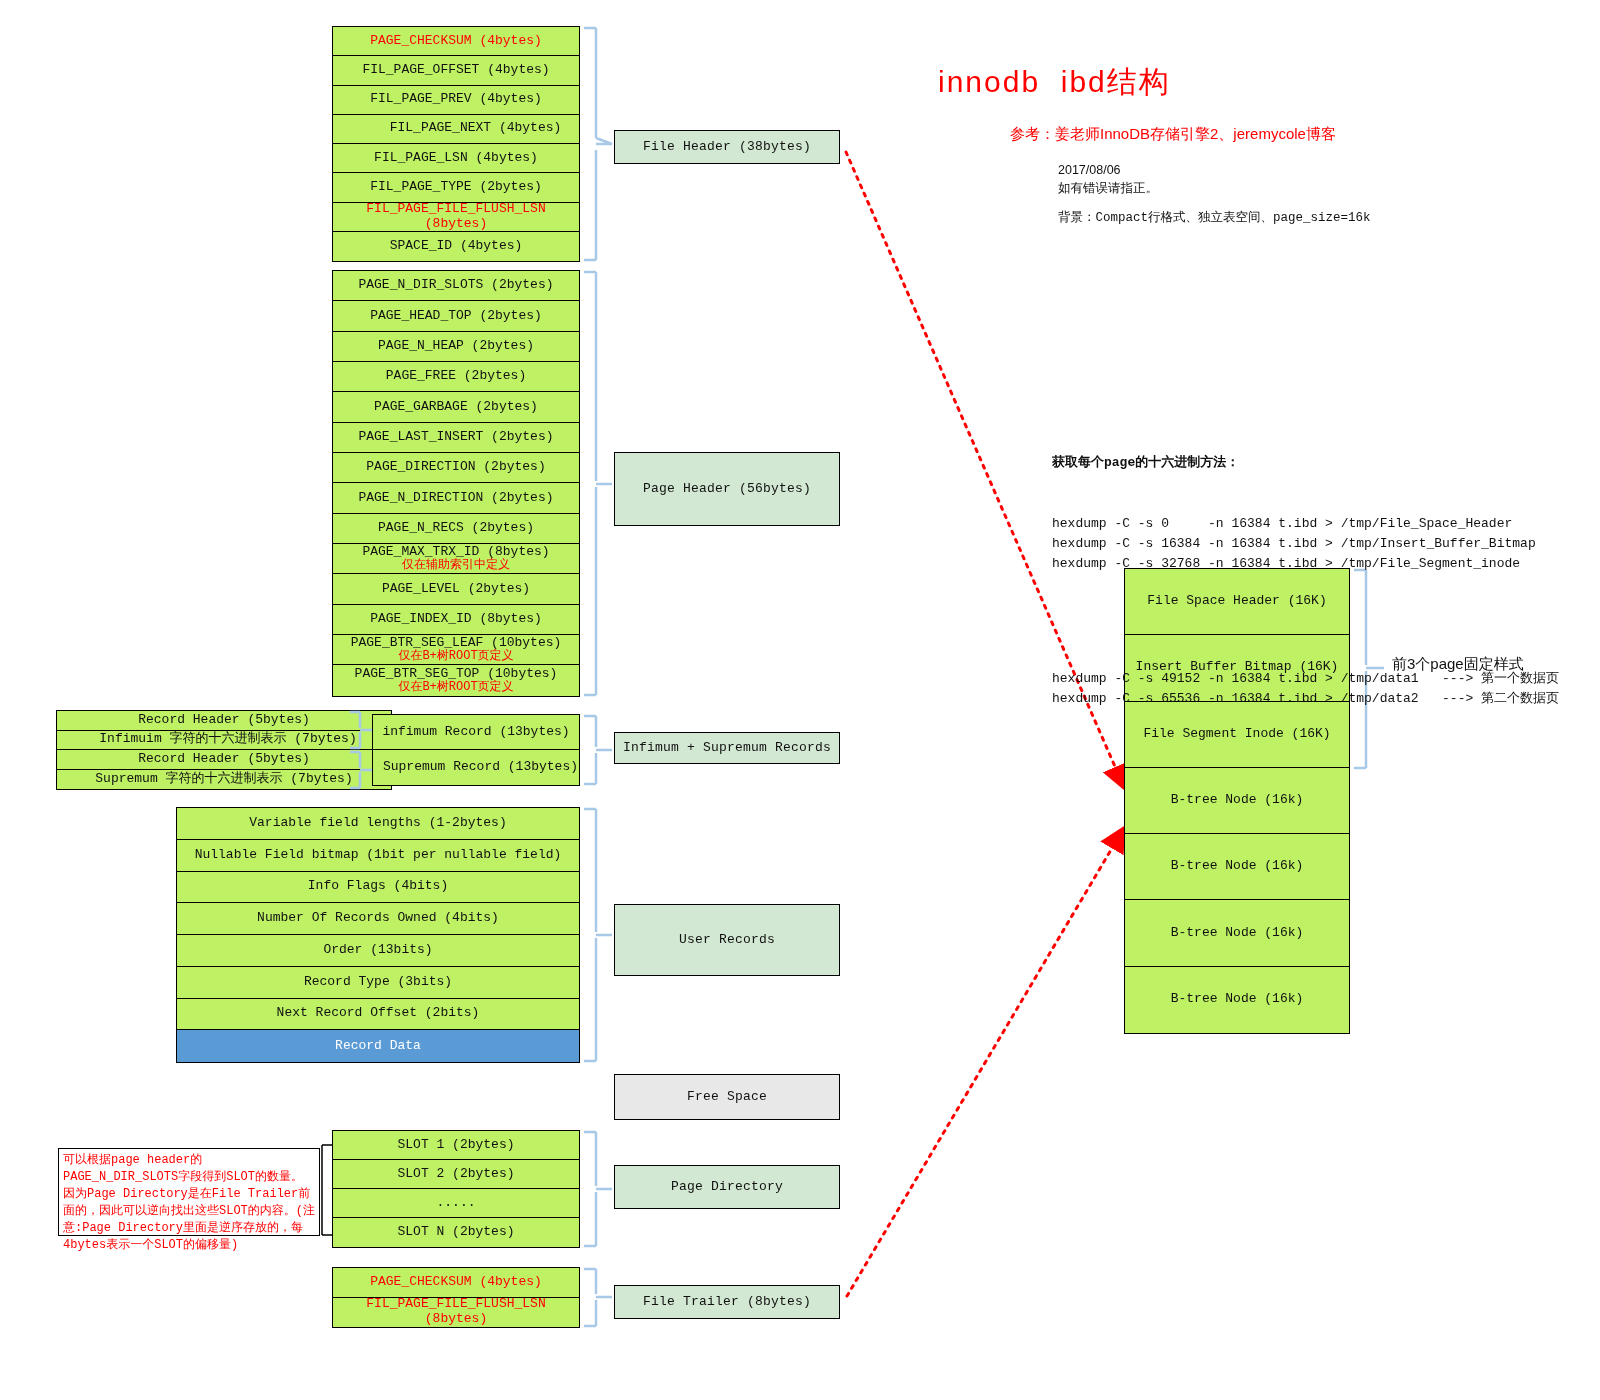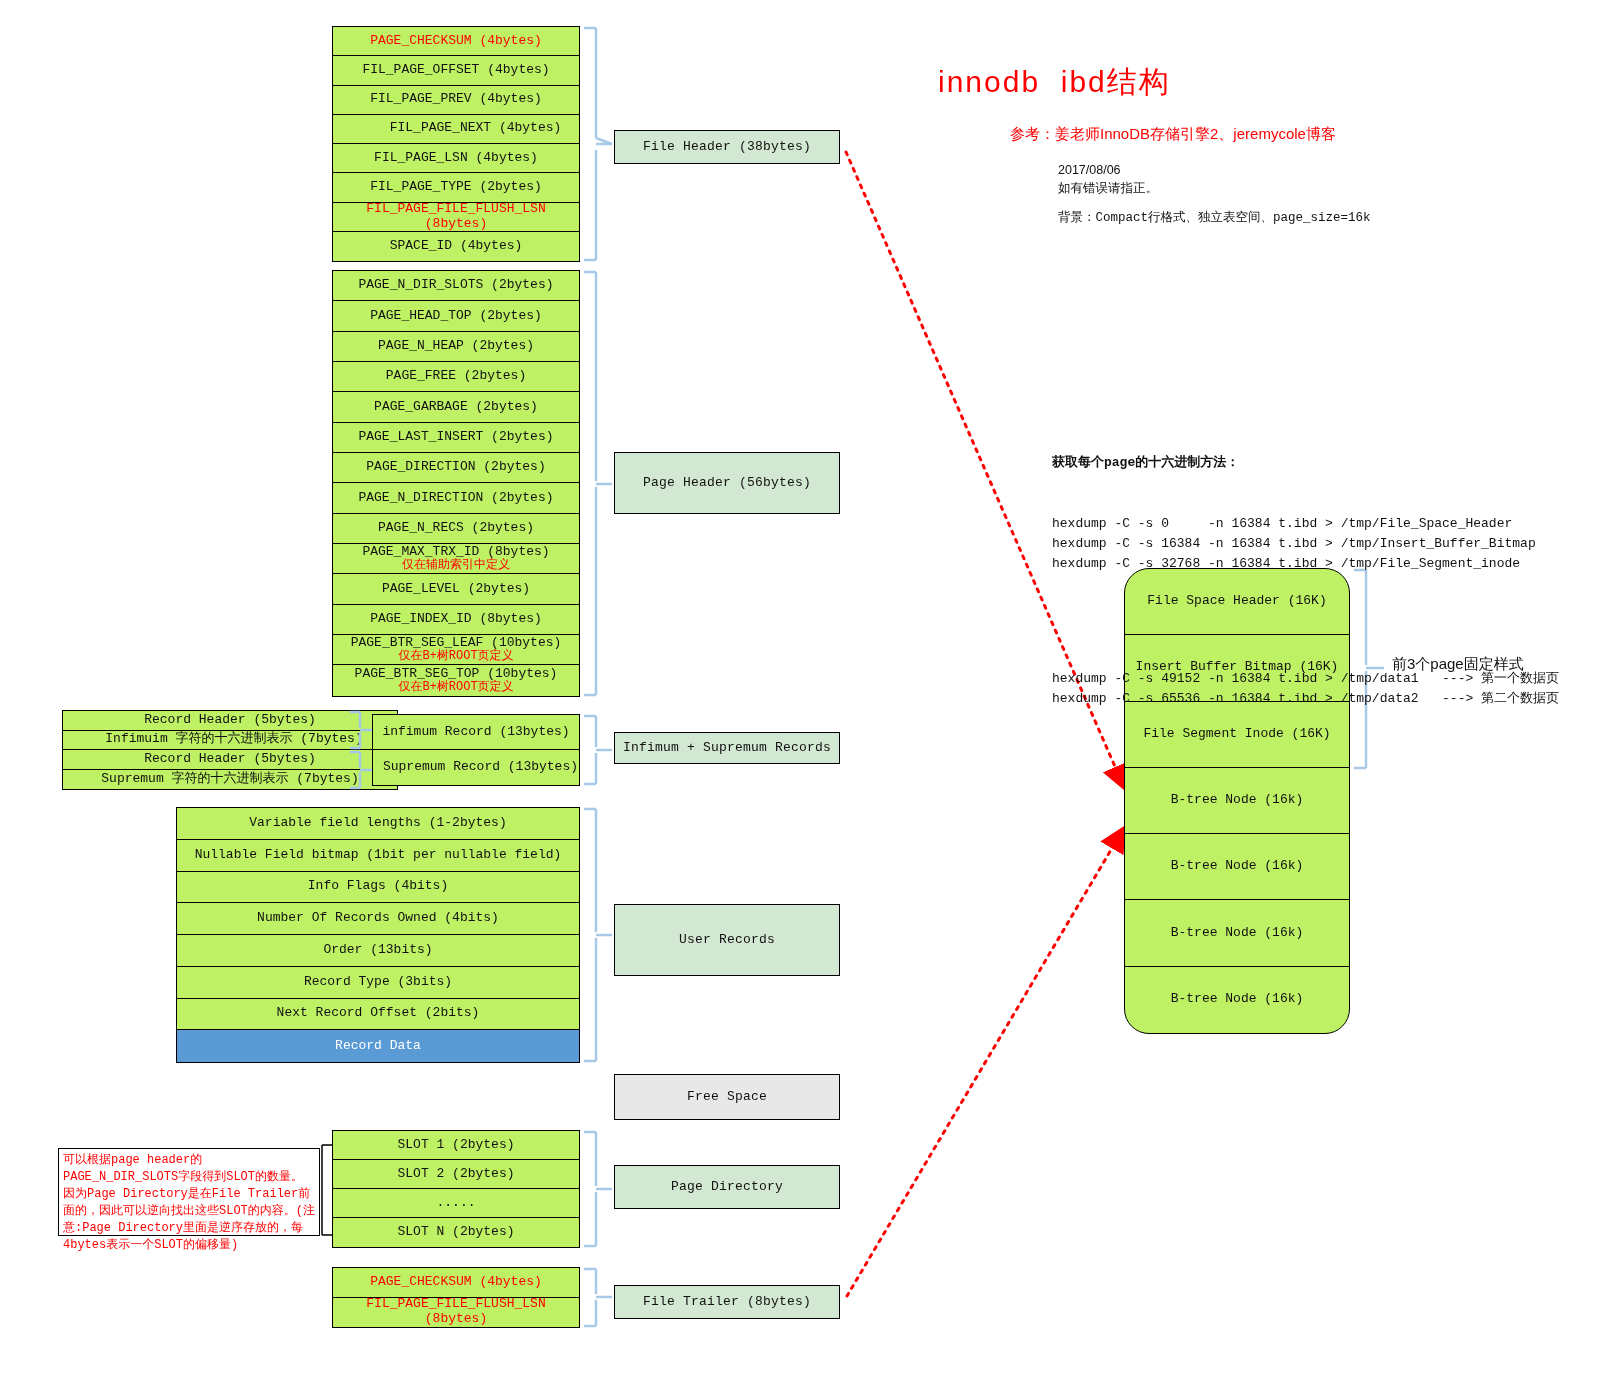--- a/index.html
+++ b/index.html
@@ -164,21 +164,21 @@
       <div class="row" style="height: 30.3571px;">
         <span>PAGE_BTR_SEG_LEAF   (10bytes)</span>
         <span class="note">仅在B+树ROOT页定义</span>
       </div>
       <div class="row" style="height: 30.3571px;">
         <span>PAGE_BTR_SEG_TOP   (10bytes)</span>
         <span class="note">仅在B+树ROOT页定义</span>
       </div>
     </div>
 
-  <div class="grp" id="rh-grp" style="left:62px;top:710px;width:336px;height:80px;">
+  <div class="grp" id="rh-grp" style="left:56px;top:710px;width:336px;height:80px;">
       <div class="row" style="height: 19.5px;">
         <span>Record Header (5bytes)</span>
       </div>
       <div class="row" style="height: 19.5px; padding-left: 8px;">
         <span>Infimuim 字符的十六进制表示   (7bytes)</span>
       </div>
       <div class="row" style="height: 19.5px;">
         <span>Record Header (5bytes)</span>
       </div>
       <div class="row" style="height: 19.5px;">
@@ -241,21 +241,21 @@
       <div class="row red" style="height: 29.5px;">
         <span>PAGE_CHECKSUM   (4bytes)</span>
       </div>
       <div class="row red" style="height: 29.5px;">
         <span>FIL_PAGE_FILE_FLUSH_LSN   (8bytes)</span>
       </div>
     </div>
 
   <div class="box" style="left:614px;top:130px;width:226px;height:34px;">File Header (38bytes)</div>
 
-  <div class="box" style="left:614px;top:452px;width:226px;height:62px;">Page Header (56bytes)</div>
+  <div class="box" style="left:614px;top:452px;width:226px;height:74px;">Page Header (56bytes)</div>
 
   <div class="box" style="left:614px;top:732px;width:226px;height:32px;">Infimum + Supremum Records</div>
 
   <div class="box" style="left:614px;top:904px;width:226px;height:72px;">User Records</div>
 
   <div class="box grey" style="left:614px;top:1074px;width:226px;height:46px;">Free Space</div>
 
   <div class="box" style="left:614px;top:1165px;width:226px;height:44px;">Page Directory</div>
 
   <div class="box" style="left:614px;top:1285px;width:226px;height:34px;">File Trailer (8bytes)</div>
@@ -299,21 +299,21 @@
     <svg width="16" height="94">
         <path d="M14,2 L4,2 M4,2 L4,92 M14,92 L4,92" fill="none" stroke="#000000" stroke-width="1.5"></path>
       </svg>
   </div>
   <div class="brace" style="left:1352px;top:568px;">
     <svg width="34" height="202">
         <path d="M2,2 L14,2 M14,2 L14,97 M14,100 L32,100 M14,103 L14,200 M2,200 L14,200" fill="none" stroke="#a8c8e8" stroke-width="2.5"></path>
       </svg>
   </div>
 
-  <div class="grp" id="pstack-grp" style="left:1124px;top:568px;width:226px;height:466px;border-radius:25px;">
+  <div class="grp" id="pstack-grp" style="left:1124px;top:568px;width:226px;height:466px;">
       <div class="row" style="height: 66.2857px;">
         <span>File Space Header (16K)</span>
       </div>
       <div class="row" style="height: 66.2857px;">
         <span>Insert Buffer Bitmap (16K)</span>
       </div>
       <div class="row" style="height: 66.2857px;">
         <span>File Segment Inode (16K)</span>
       </div>
       <div class="row" style="height: 66.2857px;">

